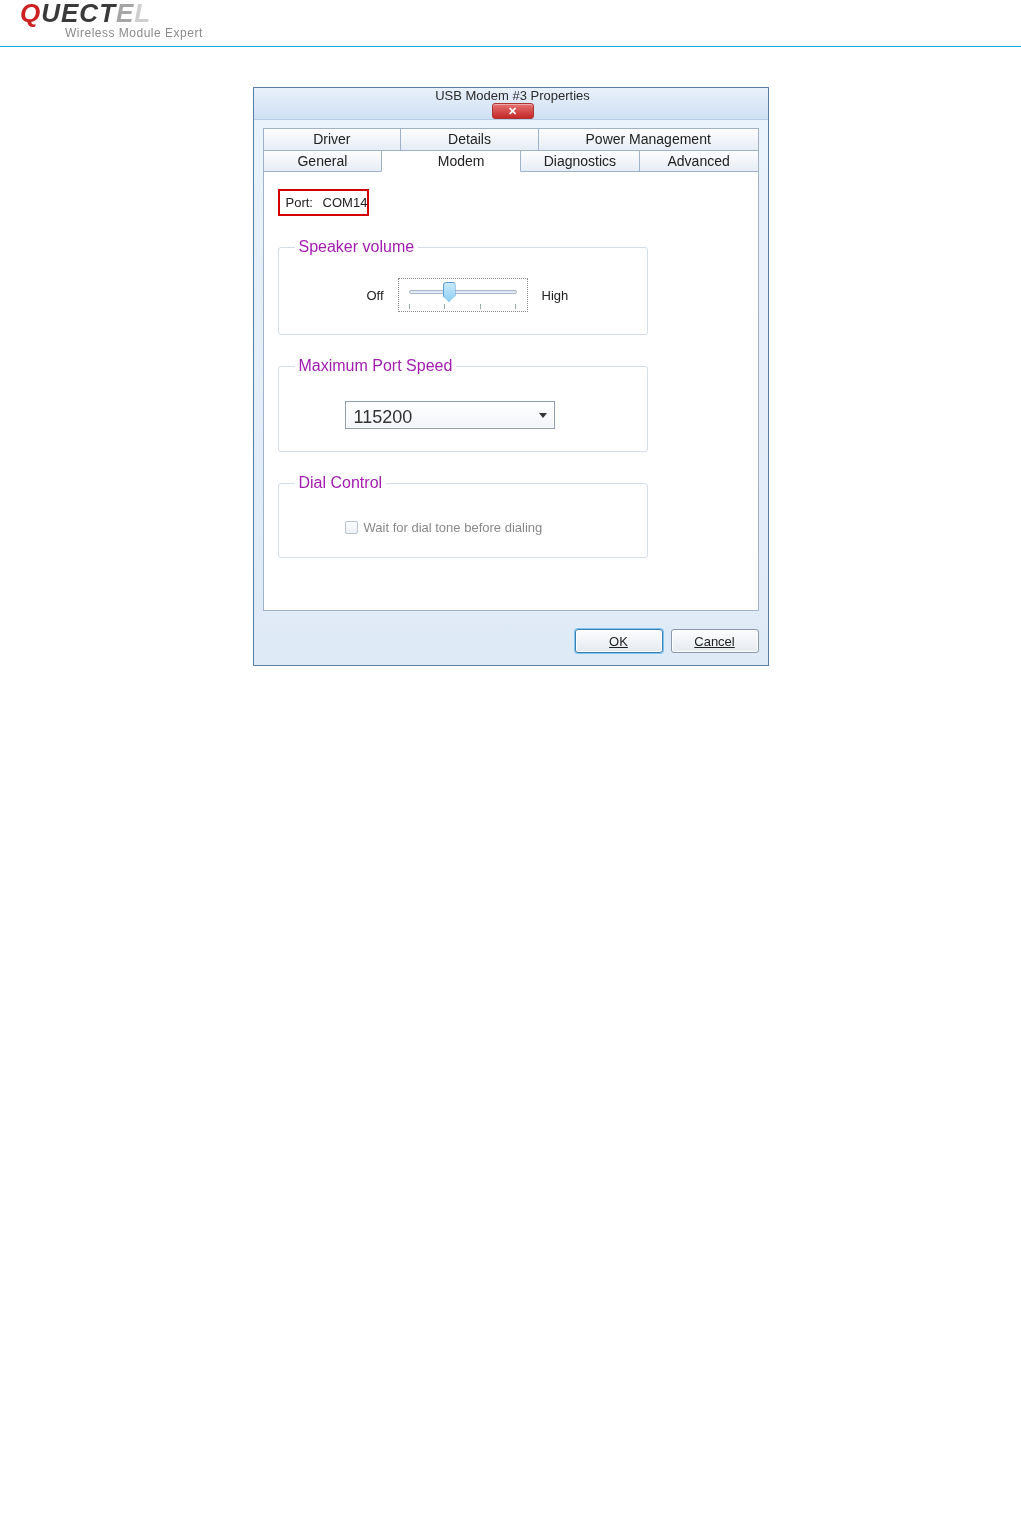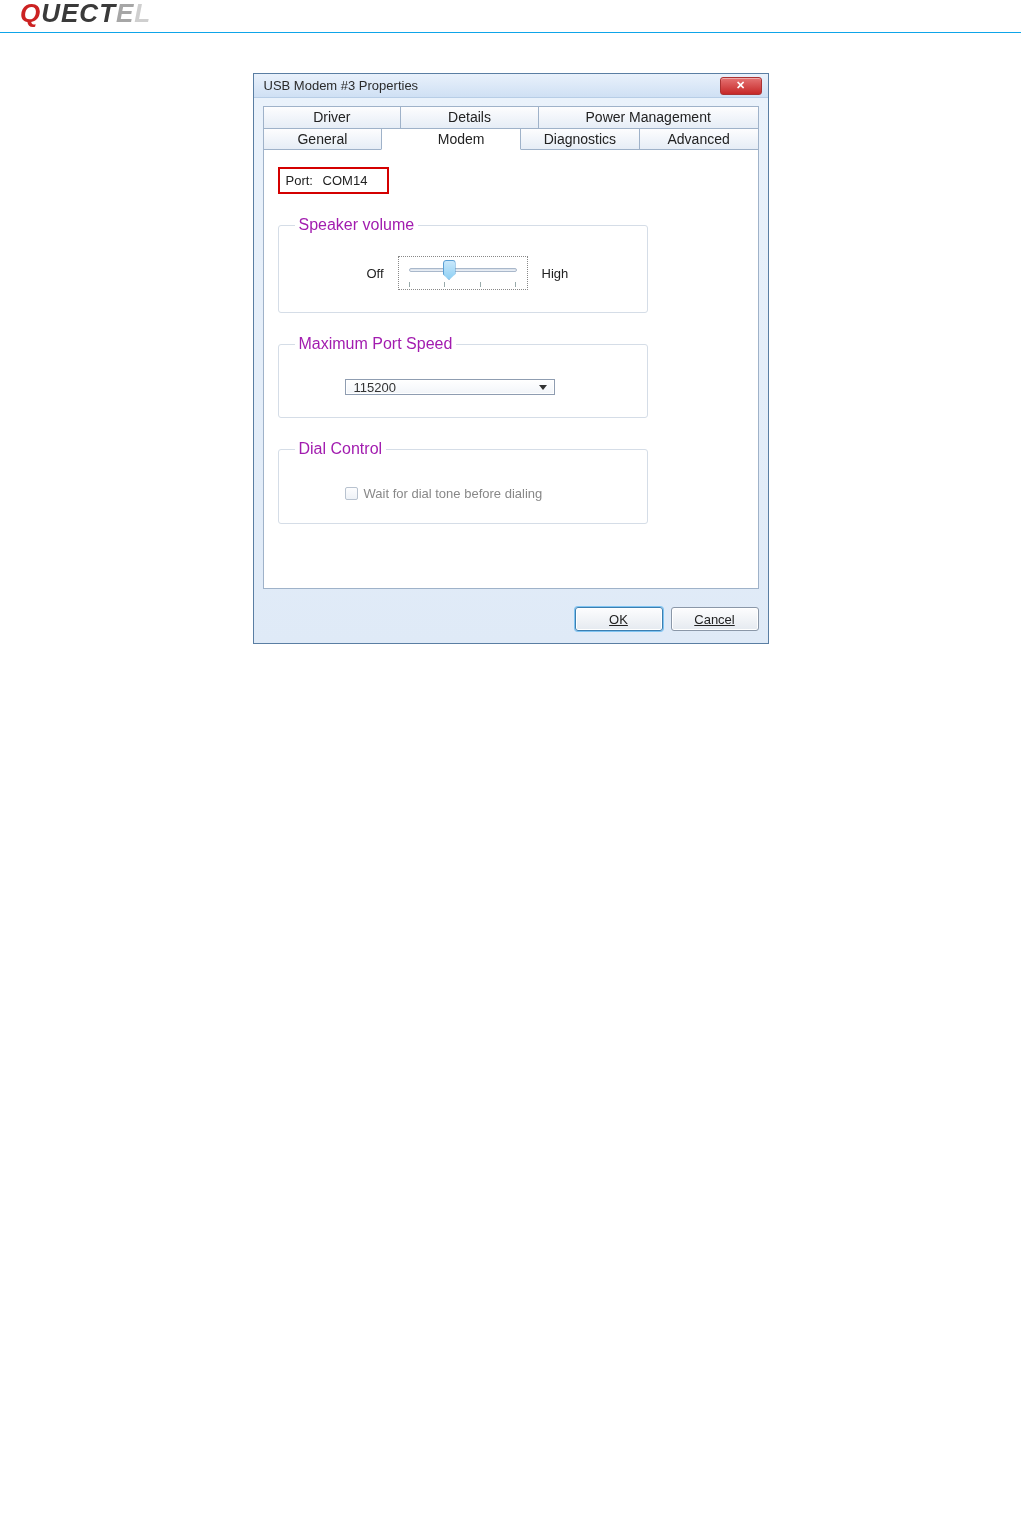--- a/index.html
+++ b/index.html
@@ -41,28 +41,29 @@
   }
 
   .dialog {
     width: 516px;
     border: 1px solid #5a7ea3;
     background: #fff;
     box-shadow: 0 0 0 1px #dfe9f5 inset;
   }
 
   .titlebar {
-    height: 24px;
+    height: 32px;
     background: linear-gradient(#e9f1fb, #cfe0f4);
     border-bottom: 1px solid #b7cde6;
     display: flex;
     align-items: center;
     padding: 0 6px 0 10px;
     font-size: 13px;
     color: #2b2b2b;
+    flex-direction: column;
   }
   .titlebar-text { flex: 1; }
   .close-btn {
     width: 42px;
     height: 18px;
     border: 1px solid #a33;
     border-radius: 3px;
     background: linear-gradient(#e57373, #c62828);
     color: #fff;
     display: flex;
@@ -113,21 +114,21 @@
     border: 1px solid #9fb2c9;
     border-top: none;
     margin-top: -1px;
     padding: 18px 14px 28px 14px;
     min-height: 440px;
   }
 
   .port-box {
     display: inline-block;
     border: 2.5px solid #d40000;
-    padding: 4px 20px 4px 6px;
+    padding: 4px 0 4px 6px;
     font-size: 13px;
     color: #222;
   }
   .port-label { margin-right: 6px; }
 
   fieldset.gb {
     border: 1px solid #d5dde7;
     border-radius: 3px;
     margin: 22px 0 0 0;
     padding: 18px 16px 22px 16px;
@@ -185,28 +186,28 @@
     display: flex;
     justify-content: space-between;
   }
   .slider-ticks span {
     width: 1px; height: 5px; background: #9aa;
   }
 
   .speed-select {
     margin: 8px auto 0 50px;
     width: 210px;
-    height: 16px;
+    height: 28px;
     border: 1px solid #8f9db1;
     background: linear-gradient(#fff,#f2f5f9);
     display: flex;
-    align-items: flex-start;
+    align-items: flex-end;
     position: relative;
     padding-left: 8px;
-    font-size: 13px;
+    font-size: 18px;
     box-shadow: inset 0 0 0 1px #fff;
   }
   .speed-select .arrow-btn {
     position: absolute;
     right: 1px; top: 1px; bottom: 1px;
     width: 20px;
     display: flex;
     align-items: center;
     justify-content: center;
   }
@@ -259,20 +260,21 @@
     box-shadow: 0 0 0 1px #7fc4f2, inset 0 0 0 1px #fff;
   }
 </style>
 </head>
 <body>
 
 <div class="page-header">
   <div class="logo">
     <span class="q">Q</span><span>UECT</span><span class="fade1">E</span><span class="fade2">L</span>
   </div>
+  <div class="tagline">Wireless Module Expert</div>
 </div>
 
 <div class="dialog-wrap">
   <div class="dialog">
     <div class="titlebar">
       <span class="titlebar-text">USB Modem #3 Properties</span>
       <div class="close-btn">
         <span>✕</span>
       </div>
     </div>

